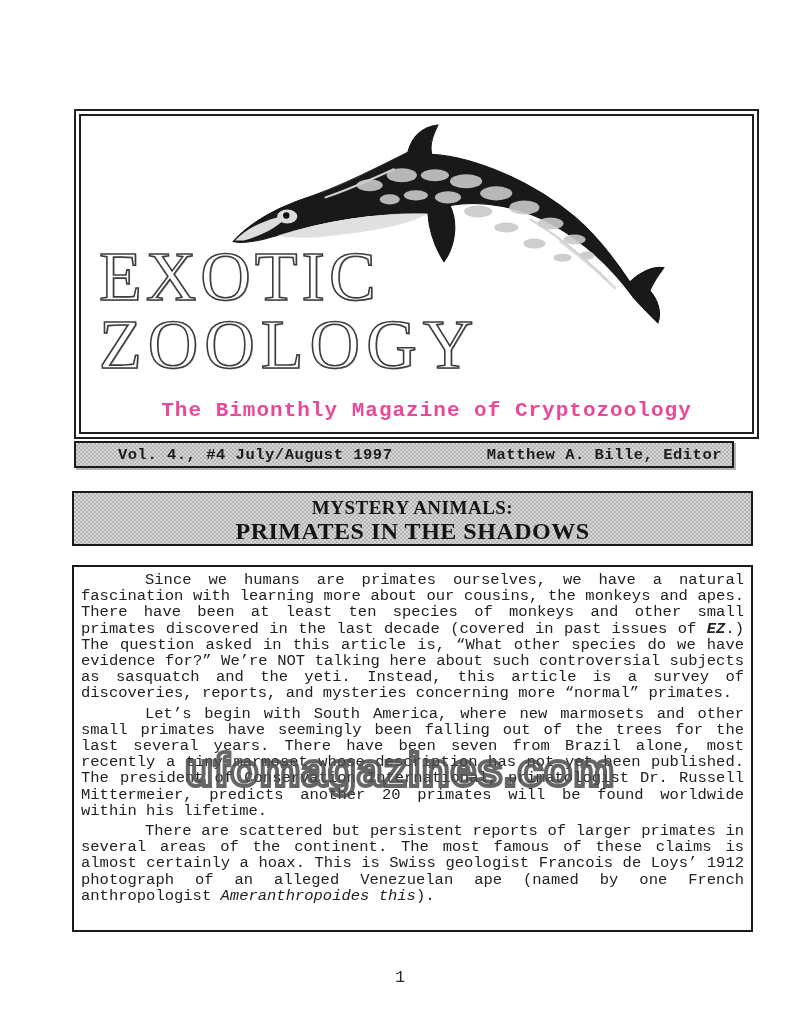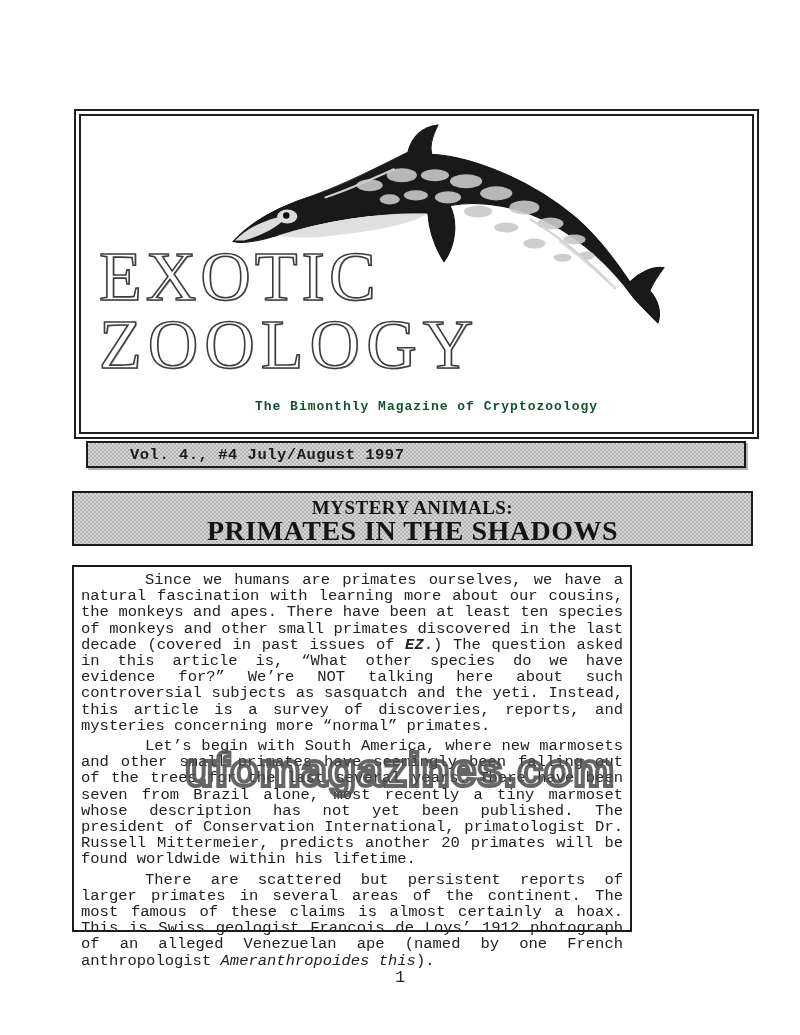--- a/index.html
+++ b/index.html
@@ -21,21 +21,21 @@
     color: #ffffff;
     -webkit-text-stroke: 1.6px #3d3d3d;
     text-shadow: 1px 1px 0 #b8b8b8;
     white-space: nowrap;
   }
   .mast-title.line1 { top: 128px; letter-spacing: 4px; }
   .mast-title.line2 { top: 196px; letter-spacing: 6px; }
   .tagline {
     position: absolute; left: 0; right: 0; top: 283px; text-align: center;
     font-family: "Liberation Mono", monospace; font-weight: bold;
-    font-size: 13px; letter-spacing: 1px; color: #14532d; margin-left: 20px;
+    font-size: 21px; letter-spacing: 1px; color: #ec4899; margin-left: 20px;
   }
 
   
   .dither {
     background-color: #d6d6d6;
     background-image:
       linear-gradient(45deg, #b4b4b4 25%, transparent 25%, transparent 75%, #b4b4b4 75%),
       linear-gradient(45deg, #b4b4b4 25%, transparent 25%, transparent 75%, #b4b4b4 75%);
     background-size: 4px 4px;
     background-position: 0 0, 2px 2px;
@@ -43,36 +43,35 @@
 
   
   .issue-bar {
     position: absolute; left: 74px; top: 441px; width: 660px; height: 27px;
     border: 2px solid #1a1a1a;
     display: flex; align-items: center; justify-content: space-between;
     padding: 0 10px 0 42px;
     font-family: "Liberation Mono", monospace; font-weight: bold;
     font-size: 15.5px; letter-spacing: 0.5px; color: #1c1c1c;
     box-shadow: 2px 2px 0 rgba(40,40,40,0.35);
-    margin-left: 12px;
   }
 
   
   .article-header {
     position: absolute; left: 72px; top: 491px; width: 681px; height: 55px;
     border: 2px solid #1a1a1a;
     text-align: center; padding-top: 4px;
     font-family: "Liberation Serif", serif; color: #141414;
   }
   .kicker  { font-size: 19px; font-weight: bold; line-height: 21px; letter-spacing: 0.5px; }
-  .a-title { font-size: 28px; font-weight: bold; line-height: 26px; letter-spacing: 0.5px; }
+  .a-title { font-size: 24px; font-weight: bold; line-height: 26px; letter-spacing: 0.5px; }
 
   
   .body-box {
-    position: absolute; left: 72px; top: 565px; width: 560px; height: 367px;
+    position: absolute; left: 72px; top: 565px; width: 681px; height: 367px;
     border: 2px solid #1a1a1a; background: #ffffff;
     padding: 3px 7px 0 7px;
     font-family: "Liberation Mono", monospace;
     font-size: 15.5px; line-height: 16.2px; color: #222222;
     text-align: justify;
   }
   .body-box p { text-indent: 64px; margin-top: 4px; }
   .body-box p:first-child { margin-top: 2px; }
   .bi { font-weight: bold; font-style: italic; }
   .it { font-style: italic; }
@@ -151,20 +150,21 @@
     </svg>
   </div>
 
   <div class="mast-title line2">ZOOLOGY</div>
   <div class="mast-title line1">EXOTIC</div>
   <div class="tagline">The Bimonthly Magazine of Cryptozoology</div>
 </div>
 
 <div class="issue-bar dither">
   <span>Vol. 4., #4 July/August 1997</span>
+  <span>Matthew A. Bille, Editor</span>
 </div>
 
 <div class="article-header dither">
   <div class="kicker">MYSTERY ANIMALS:</div>
   <div class="a-title">PRIMATES IN THE SHADOWS</div>
 </div>
 
 <div class="body-box">
   <p><span>Since we humans are primates ourselves, we have a natural fascination with learning more about our cousins, the monkeys and apes. There have been at least ten species of monkeys and other small primates discovered in the last decade (covered in past issues of </span><span class="bi">EZ</span><span>.) The question asked in this article is, “What other species do we have evidence for?”  We’re NOT talking here about such controversial subjects as sasquatch and the yeti. Instead, this article is a survey of discoveries, reports, and mysteries concerning more “normal” primates.</span></p>
 

